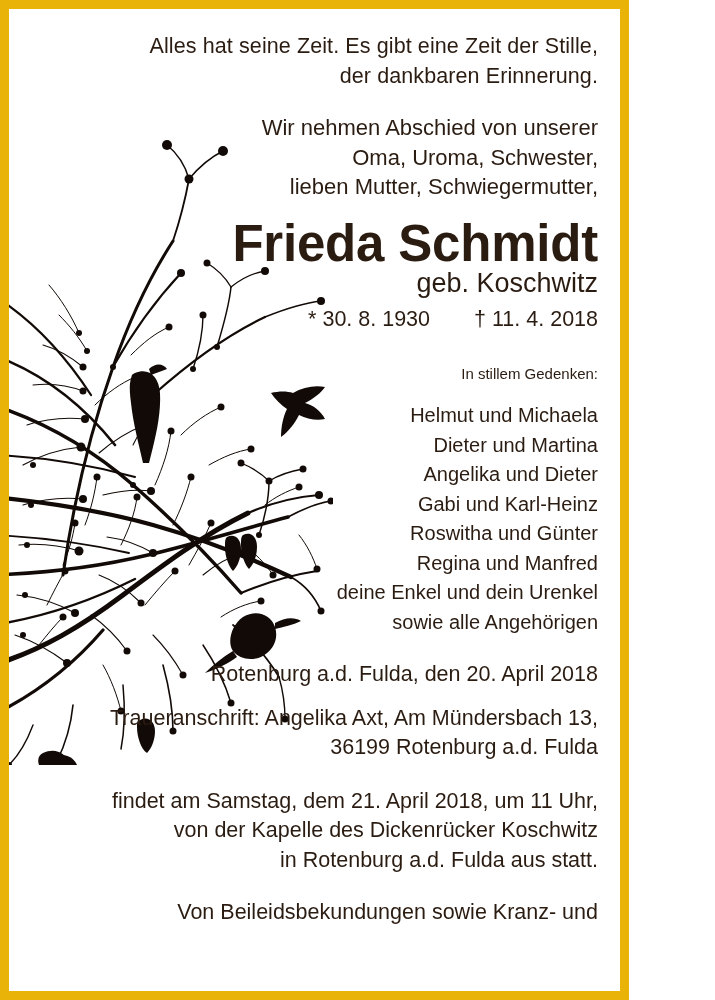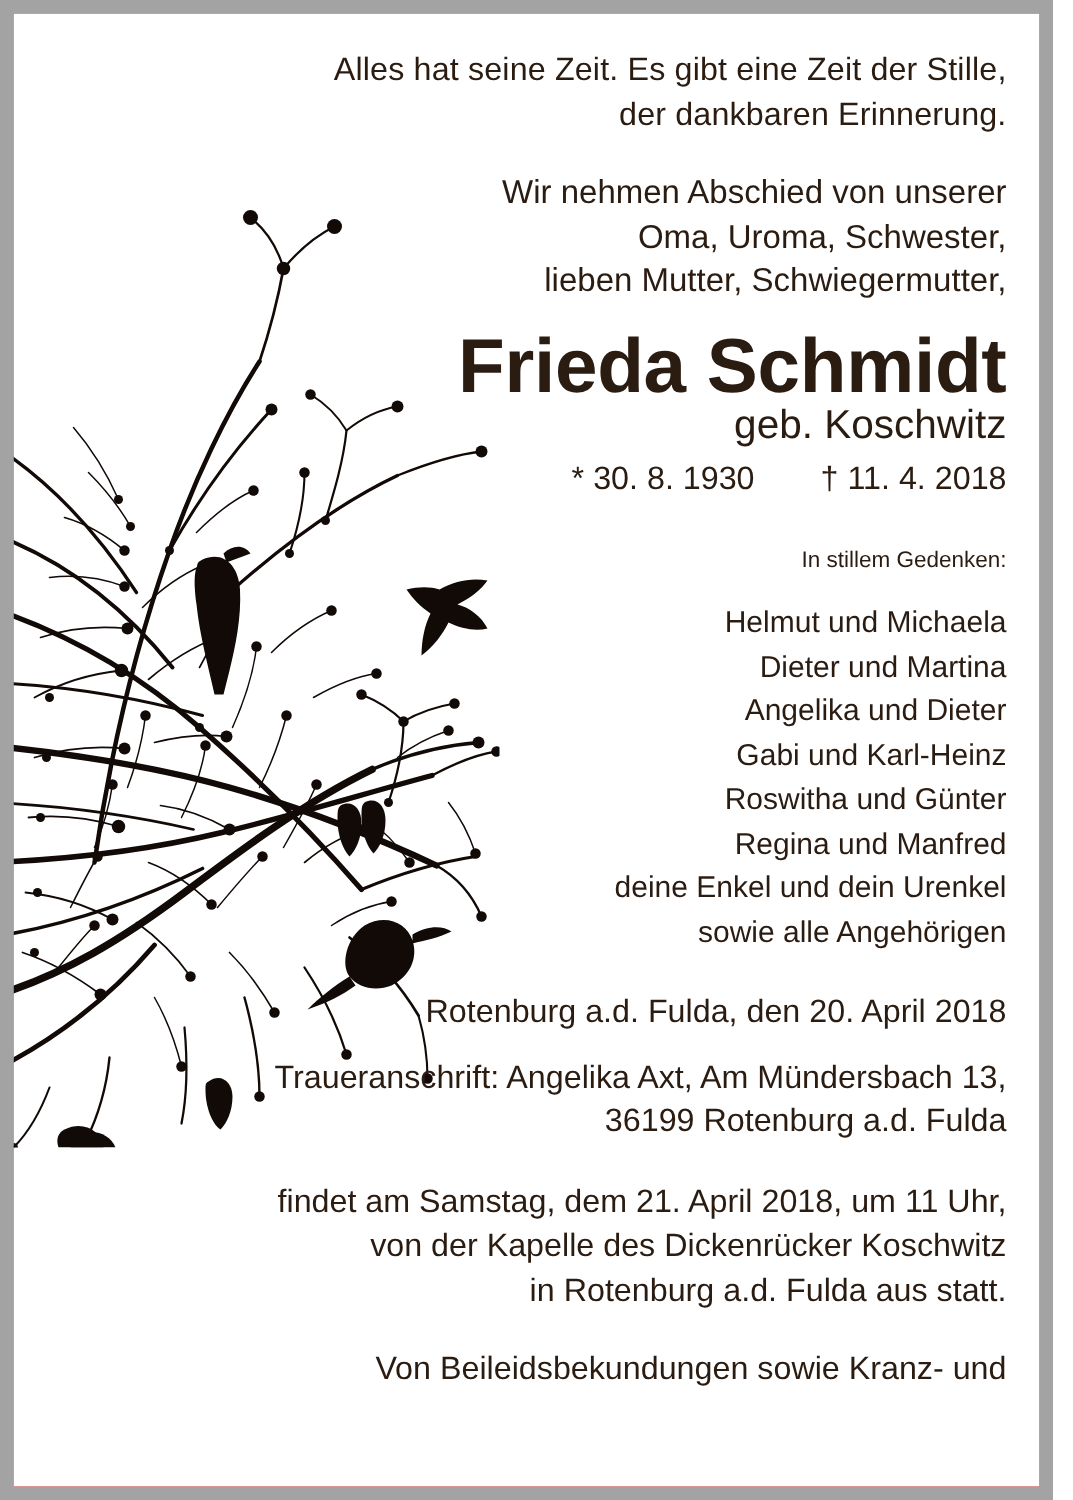--- a/index.html
+++ b/index.html
@@ -5,25 +5,25 @@
   html, body {
     margin: 0;
     padding: 0;
     background: #ffffff;
   }
   body {
     font-family: "Liberation Sans", sans-serif;
   }
   #notice {
     position: relative;
-    width: 702px;
+    width: 629px;
     height: 1000px;
     box-sizing: border-box;
-    background: #ef4444;
-    border: 9px solid #a3a3a3;
+    background: #14532d;
+    border: 9px solid #eab308;
     overflow: hidden;
   }
   .inner {
     position: relative;
     width: 100%;
     height: 100%;
     background: #ffffff;
     overflow: hidden;
   }
 

